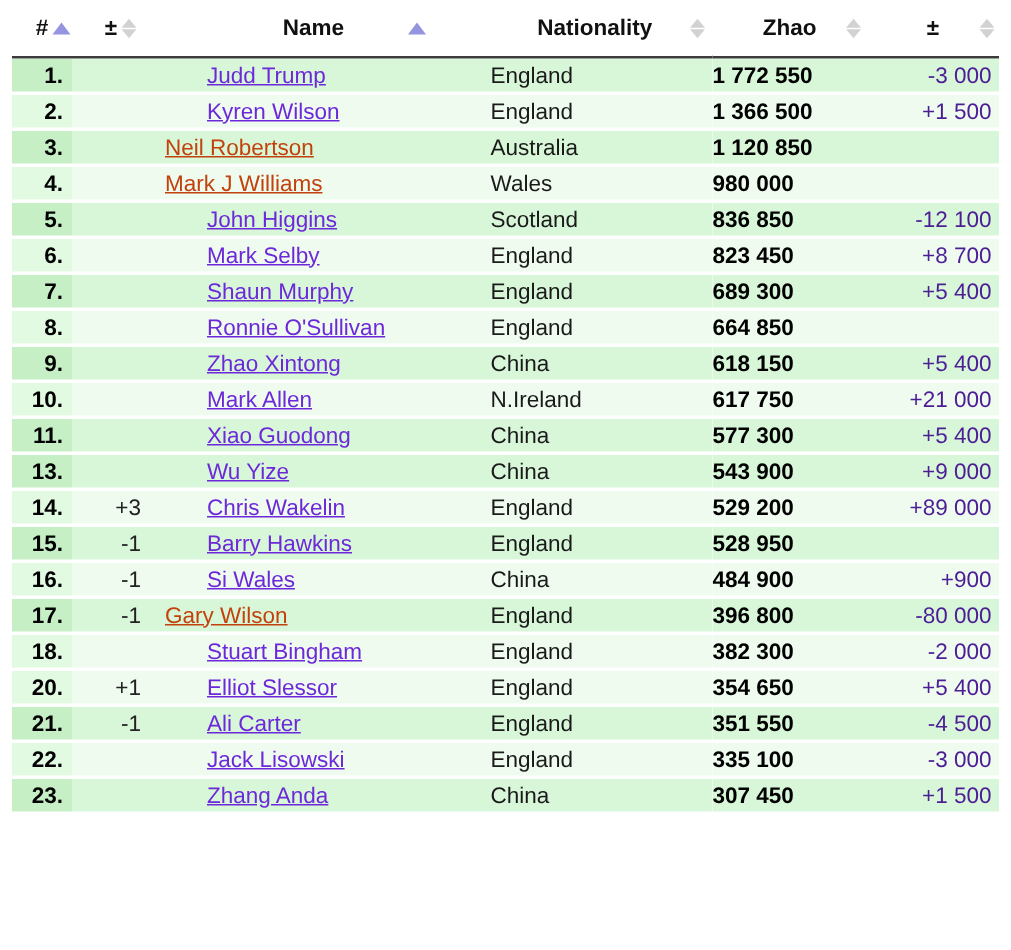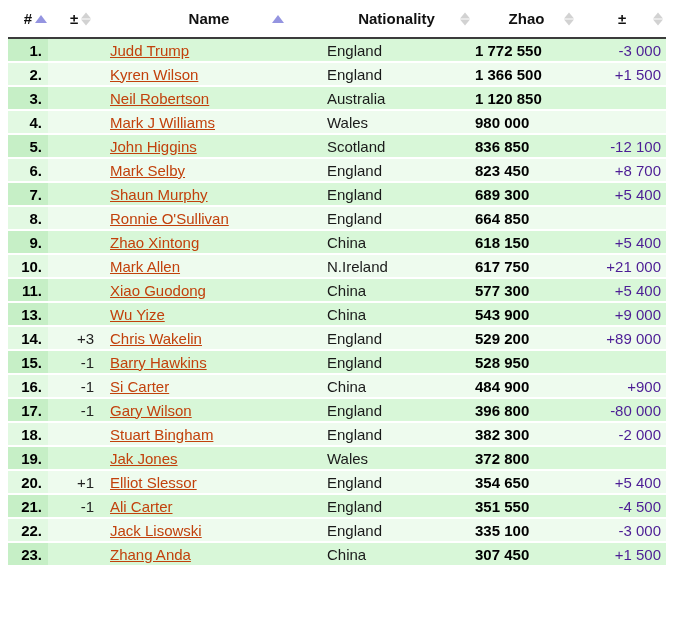--- a/index.html
+++ b/index.html
@@ -87,21 +87,21 @@
   tr.even td.cell-rank  { background: #e2f9e2; }
 
   td.cell-rank   { text-align: right; padding-right: 6px; font-weight: bold; color: #000; }
   td.cell-move   { text-align: right; padding-right: 6px; color: #222; }
   td.cell-name   { text-align: left;  padding-left: 10px; }
   td.cell-nat    { text-align: left;  padding-left: 9px; }
   td.cell-total  { text-align: left; padding-right: 3px; font-weight: bold; color: #000; }
   td.cell-change { text-align: right; padding-right: 5px; color: #4c1d95; }
 
   td.cell-name a { text-decoration: underline; cursor: pointer; }
-  td.cell-name a.visited { color: #c2410c; }
+  td.cell-name a.visited { color: #6d28d9; margin-left: 28px; }
   td.cell-name a.new     { color: #c2410c; }
 
   .watermark {
     position: absolute;
     right: 0px;
     bottom: 1px;
     font-size: 23px;
     letter-spacing: 1px;
     color: rgba(255, 255, 255, 0.8);
     white-space: nowrap;
@@ -274,48 +274,40 @@
           <td class="cell-rank">15.</td>
           <td class="cell-move">-1</td>
           <td class="cell-name"><a class="visited">Barry Hawkins</a></td>
           <td class="cell-nat">England</td>
           <td class="cell-total">528 950</td>
           <td class="cell-change"></td>
         </tr>
         <tr class="even">
           <td class="cell-rank">16.</td>
           <td class="cell-move">-1</td>
-          <td class="cell-name"><a class="visited">Si Carter</a></td>
+          <td class="cell-name"><a class="visited">Si Wales</a></td>
           <td class="cell-nat">China</td>
           <td class="cell-total">484 900</td>
           <td class="cell-change">+900</td>
         </tr>
         <tr class="odd">
           <td class="cell-rank">17.</td>
           <td class="cell-move">-1</td>
           <td class="cell-name"><a class="new">Gary Wilson</a></td>
           <td class="cell-nat">England</td>
           <td class="cell-total">396 800</td>
           <td class="cell-change">-80 000</td>
         </tr>
         <tr class="even">
           <td class="cell-rank">18.</td>
           <td class="cell-move"></td>
           <td class="cell-name"><a class="visited">Stuart Bingham</a></td>
           <td class="cell-nat">England</td>
           <td class="cell-total">382 300</td>
           <td class="cell-change">-2 000</td>
-        </tr>
-        <tr class="odd">
-          <td class="cell-rank">19.</td>
-          <td class="cell-move"></td>
-          <td class="cell-name"><a class="visited">Jak Jones</a></td>
-          <td class="cell-nat">Wales</td>
-          <td class="cell-total">372 800</td>
-          <td class="cell-change"></td>
         </tr>
         <tr class="even">
           <td class="cell-rank">20.</td>
           <td class="cell-move">+1</td>
           <td class="cell-name"><a class="visited">Elliot Slessor</a></td>
           <td class="cell-nat">England</td>
           <td class="cell-total">354 650</td>
           <td class="cell-change">+5 400</td>
         </tr>
         <tr class="odd">

